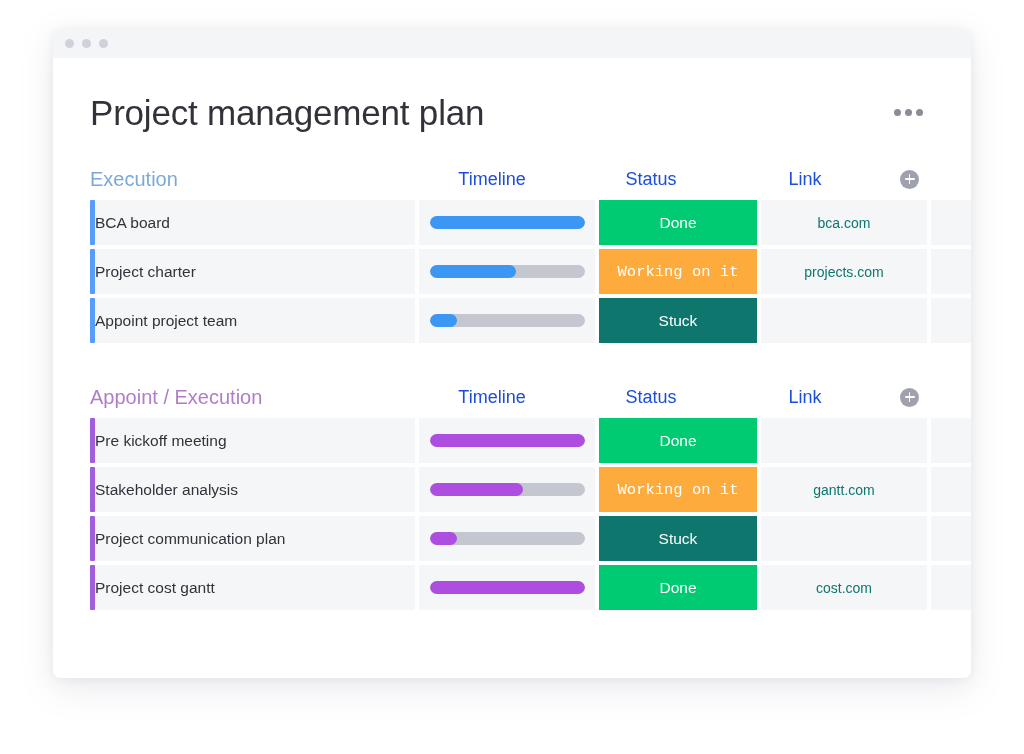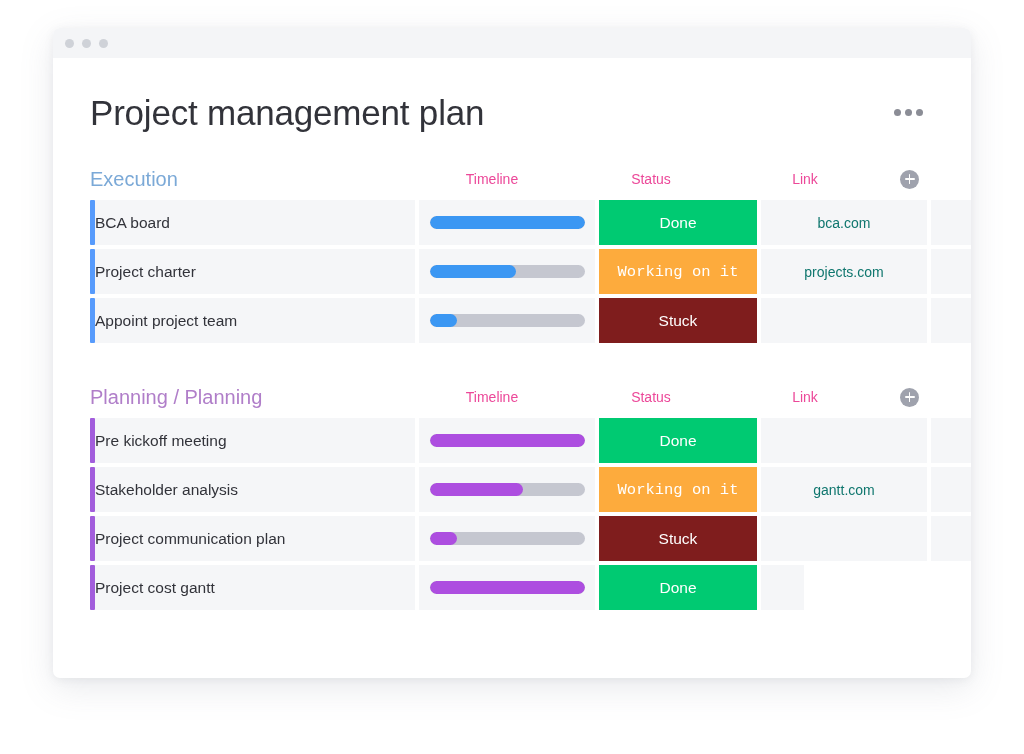--- a/index.html
+++ b/index.html
@@ -96,22 +96,22 @@
   }
   .group-title.g-blue   { color: #7ba9d7; }
   .group-title.g-purple { color: #b07ec9; }
 
   .col-headers {
     display: flex;
     margin-left: auto;
     align-items: center;
   }
   .col-head {
-    font-size: 14px;
-    color: #ec4899;
+    font-size: 18px;
+    color: #1d4ed8;
     text-align: center;
   }
   .col-head.c-timeline { width: 176px; }
   .col-head.c-status   { width: 142px; }
   .col-head.c-link     { width: 166px; }
   .add-col {
     width: 43px;
     display: flex;
     justify-content: center;
     align-items: center;
@@ -192,21 +192,21 @@
     width: 158px;
     display: flex;
     align-items: center;
     justify-content: center;
     color: #ffffff;
     font-size: 15.5px;
     margin-left: 4px;
   }
   .cell-status.s-done    { background: #00ca72; }
   .cell-status.s-working { background: #fdab3d; font-family: Liberation Mono, monospace; }
-  .cell-status.s-stuck   { background: #7f1d1d; }
+  .cell-status.s-stuck   { background: #0f766e; }
 
   .cell-link {
     flex: none;
     width: 166px;
     background: #f5f6f8;
     display: flex;
     align-items: center;
     justify-content: center;
     margin-left: 4px;
     font-size: 14px;
@@ -286,21 +286,21 @@
                 <div class="bar-fill f-blue" style="width: 18%;"></div>
               </div>
             </div>
             <div class="cell-status s-stuck">Stuck</div>
             <div class="cell-link"></div>
             <div class="cell-extra"></div>
           </div>
         </div>
         <div class="group">
           <div class="group-head">
-            <div class="group-title g-purple">Planning / Planning</div>
+            <div class="group-title g-purple">Appoint / Execution</div>
             <div class="col-headers">
               <div class="col-head c-timeline">Timeline</div>
               <div class="col-head c-status">Status</div>
               <div class="col-head c-link">Link</div>
               <div class="add-col">
                 <div class="plus-btn"></div>
               </div>
             </div>
           </div>
           <div class="row">
@@ -341,19 +341,20 @@
           </div>
           <div class="row">
             <div class="accent a-purple"></div>
             <div class="cell-name">Project cost gantt</div>
             <div class="cell-timeline">
               <div class="bar-track">
                 <div class="bar-fill f-purple" style="width: 100%;"></div>
               </div>
             </div>
             <div class="cell-status s-done">Done</div>
+            <div class="cell-link">cost.com</div>
             <div class="cell-extra"></div>
           </div>
         </div>
       </div>
 
   </div>
 </div>
 
 </body></html>

